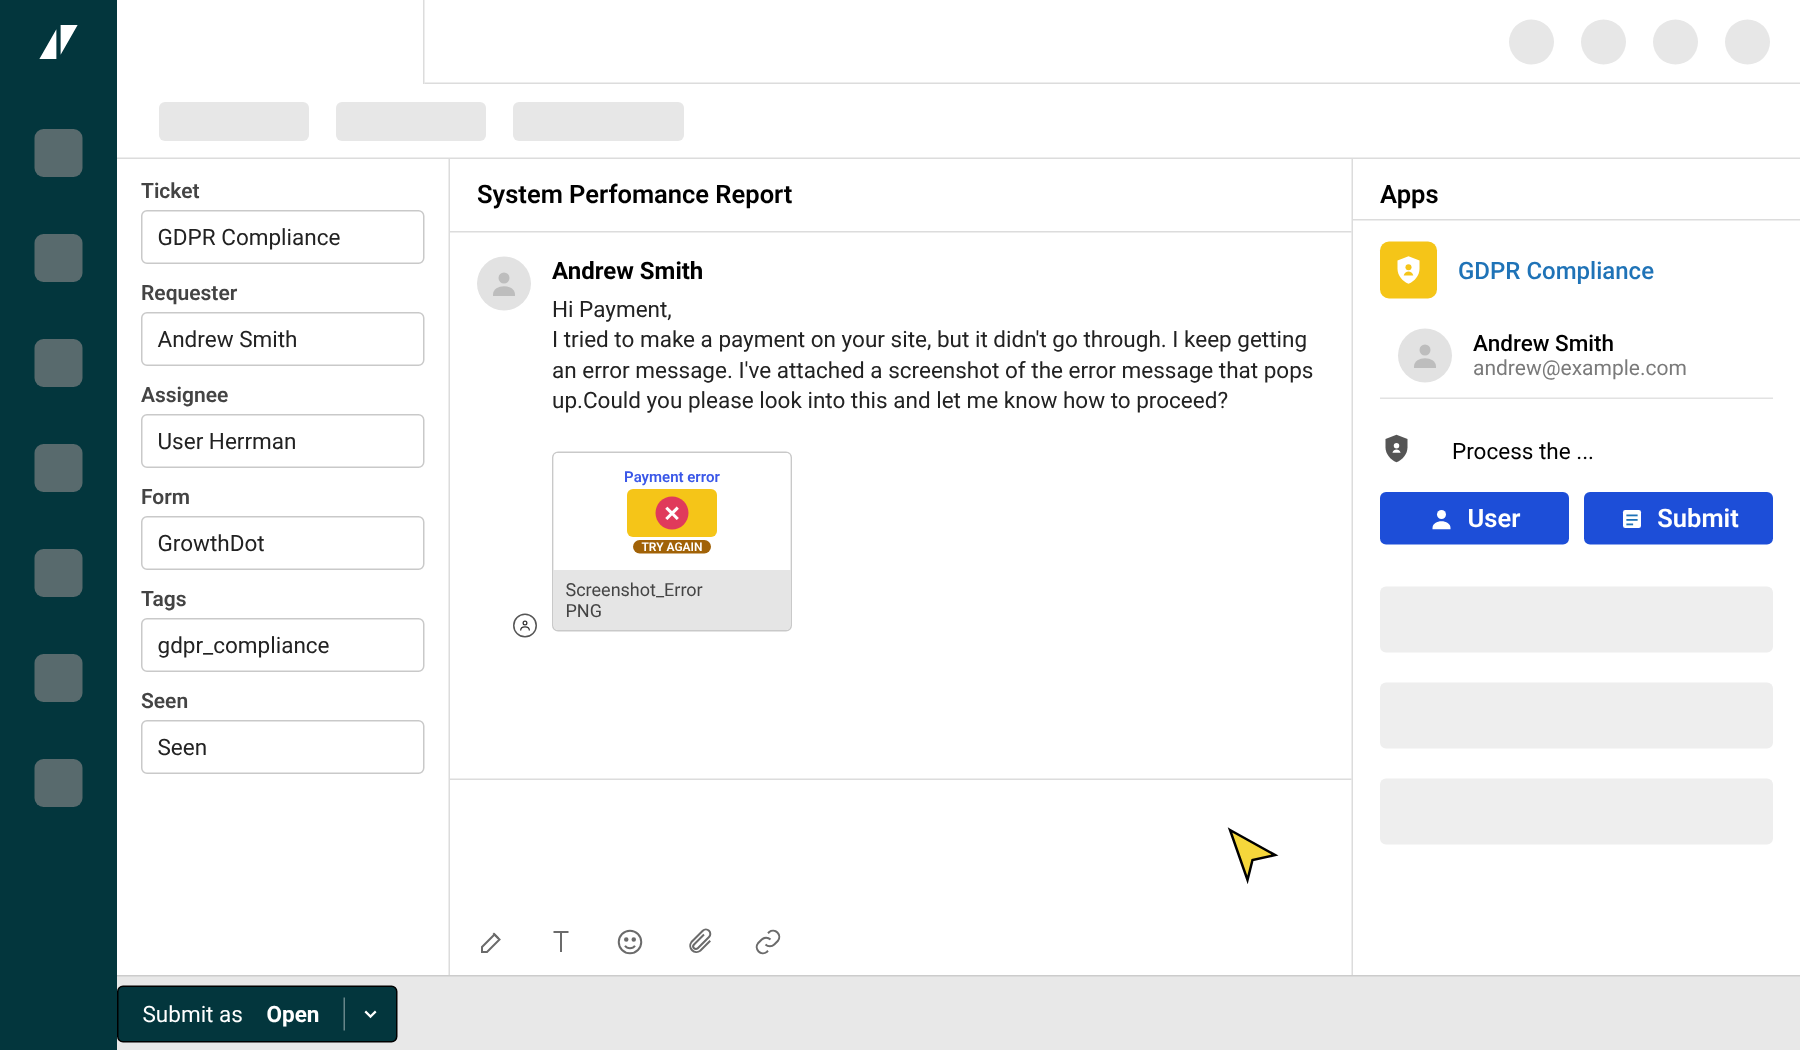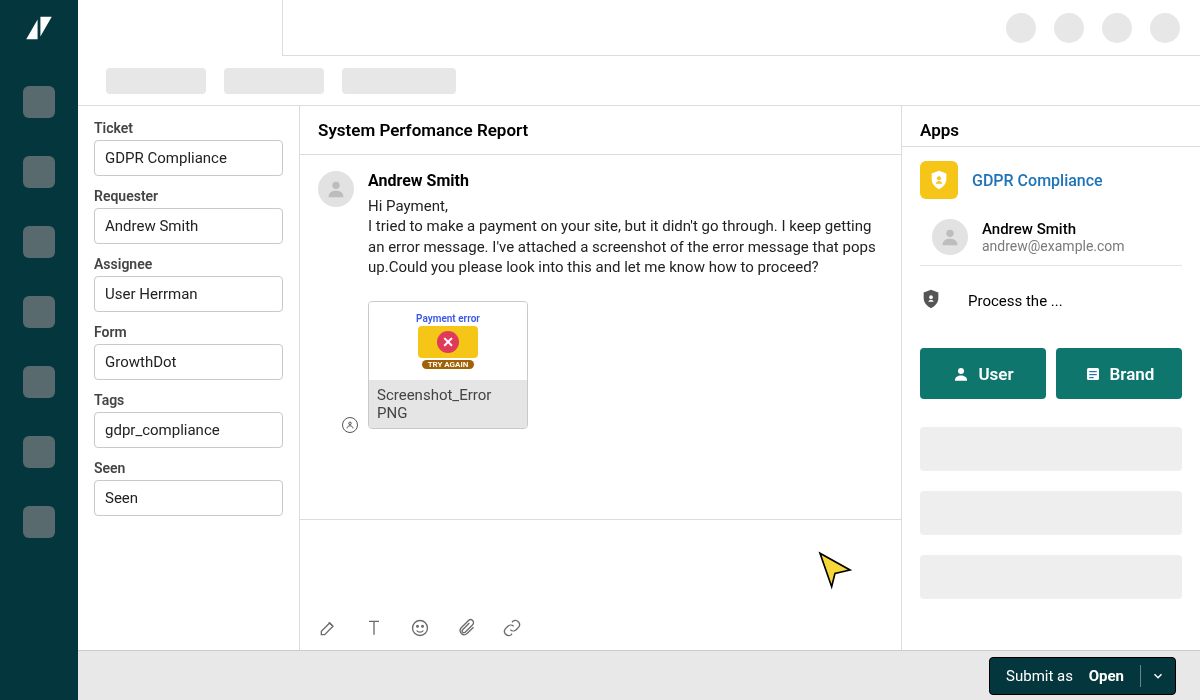--- a/index.html
+++ b/index.html
@@ -159,21 +159,21 @@
       display:flex;flex-direction:column;align-items:center;justify-content:center;gap:2px;
       position: relative;
     }
     .att-thumb .pe-label{ font-size:10px; color:#3a57e8; font-weight:600;}
     .att-thumb .ticket-graphic{ width:60px;height:32px;background:#f5c518; border-radius:4px; position:relative; display:flex;align-items:center;justify-content:center;}
     .att-thumb .x-circle{width:22px;height:22px;border-radius:50%;background:#e03a5b;display:flex;align-items:center;justify-content:center;color:#fff;font-weight:bold;font-size:14px;}
     .att-thumb .try-btn{font-size:8px;background:#a16207;color:#fff;padding:0 6px;border-radius:10px;font-weight:600;text-align:right;}
     .att-meta {
       background: #e5e5e5;
       padding: 6px 8px;
-      font-size: 15px;
+      font-size: 12px;
       color: #444;
     }
     .composer {
       border-top: 1px solid #dcdcdc;
       position: relative;
     }
     .composer-input {
       height: 90px;
     }
     .composer-toolbar {
@@ -213,36 +213,35 @@
     .user-avatar { width:36px;height:36px;border-radius:50%;background:#e2e2e2;display:flex;align-items:center;justify-content:center;}
     .user-name { font-size:15px; font-weight:500;}
     .user-email { font-size:14px; color:#7a7a7a;}
     .process-row{
       display:flex;align-items:center;justify-content:flex-start;gap:26px;
       padding:14px 0;
       font-size:15px;
     }
     .btn-row { display:flex; gap:10px; }
     .btn {
-      flex:1; height:51px; background:#0f766e; color:#fff;
+      flex:1; height:35px; background:#1d4ed8; color:#fff;
       border-radius:4px; display:flex; align-items:center; justify-content:center; gap:8px;
       font-size:17px; font-weight:600;
       cursor:pointer;
-      margin-top:20px;
     }
     .placeholder-box {
       height:44px; background:#eee; border-radius:4px;
     }
     .placeholders { display:flex; flex-direction:column; gap:20px; margin-top:28px;}
     
     .footer {
       height: 50px;
       background: #e8e8e8;
       border-top: 1px solid #ccc;
-      display:flex; align-items:center; justify-content:flex-end;
+      display:flex; align-items:center; 
       padding-right: 24px;
     }
     .submit-btn {
       height: 38px;
       background: #03363d;
       border: 1.5px solid #000;
       border-radius: 4px;
       color: #fff;
       display:flex; align-items:center; gap:6px;
       padding: 0 10px 0 16px;
@@ -445,21 +444,21 @@
             </svg>
           <span>User</span>
         </div>
         <div class="btn">
           <svg width="18" height="18" viewBox="0 0 24 24" fill="#fff">
               <rect x="4" y="4" width="16" height="16" rx="2"></rect>
               <rect x="7" y="8" width="10" height="1.6" fill="#1f73b7"></rect>
               <rect x="7" y="12" width="10" height="1.6" fill="#1f73b7"></rect>
               <rect x="7" y="16" width="6" height="1.6" fill="#1f73b7"></rect>
             </svg>
-          <span>Brand</span>
+          <span>Submit</span>
         </div>
       </div>
       <div class="placeholders">
         <div class="placeholder-box"></div>
         <div class="placeholder-box"></div>
         <div class="placeholder-box"></div>
       </div>
     </div>
 
   </div>

